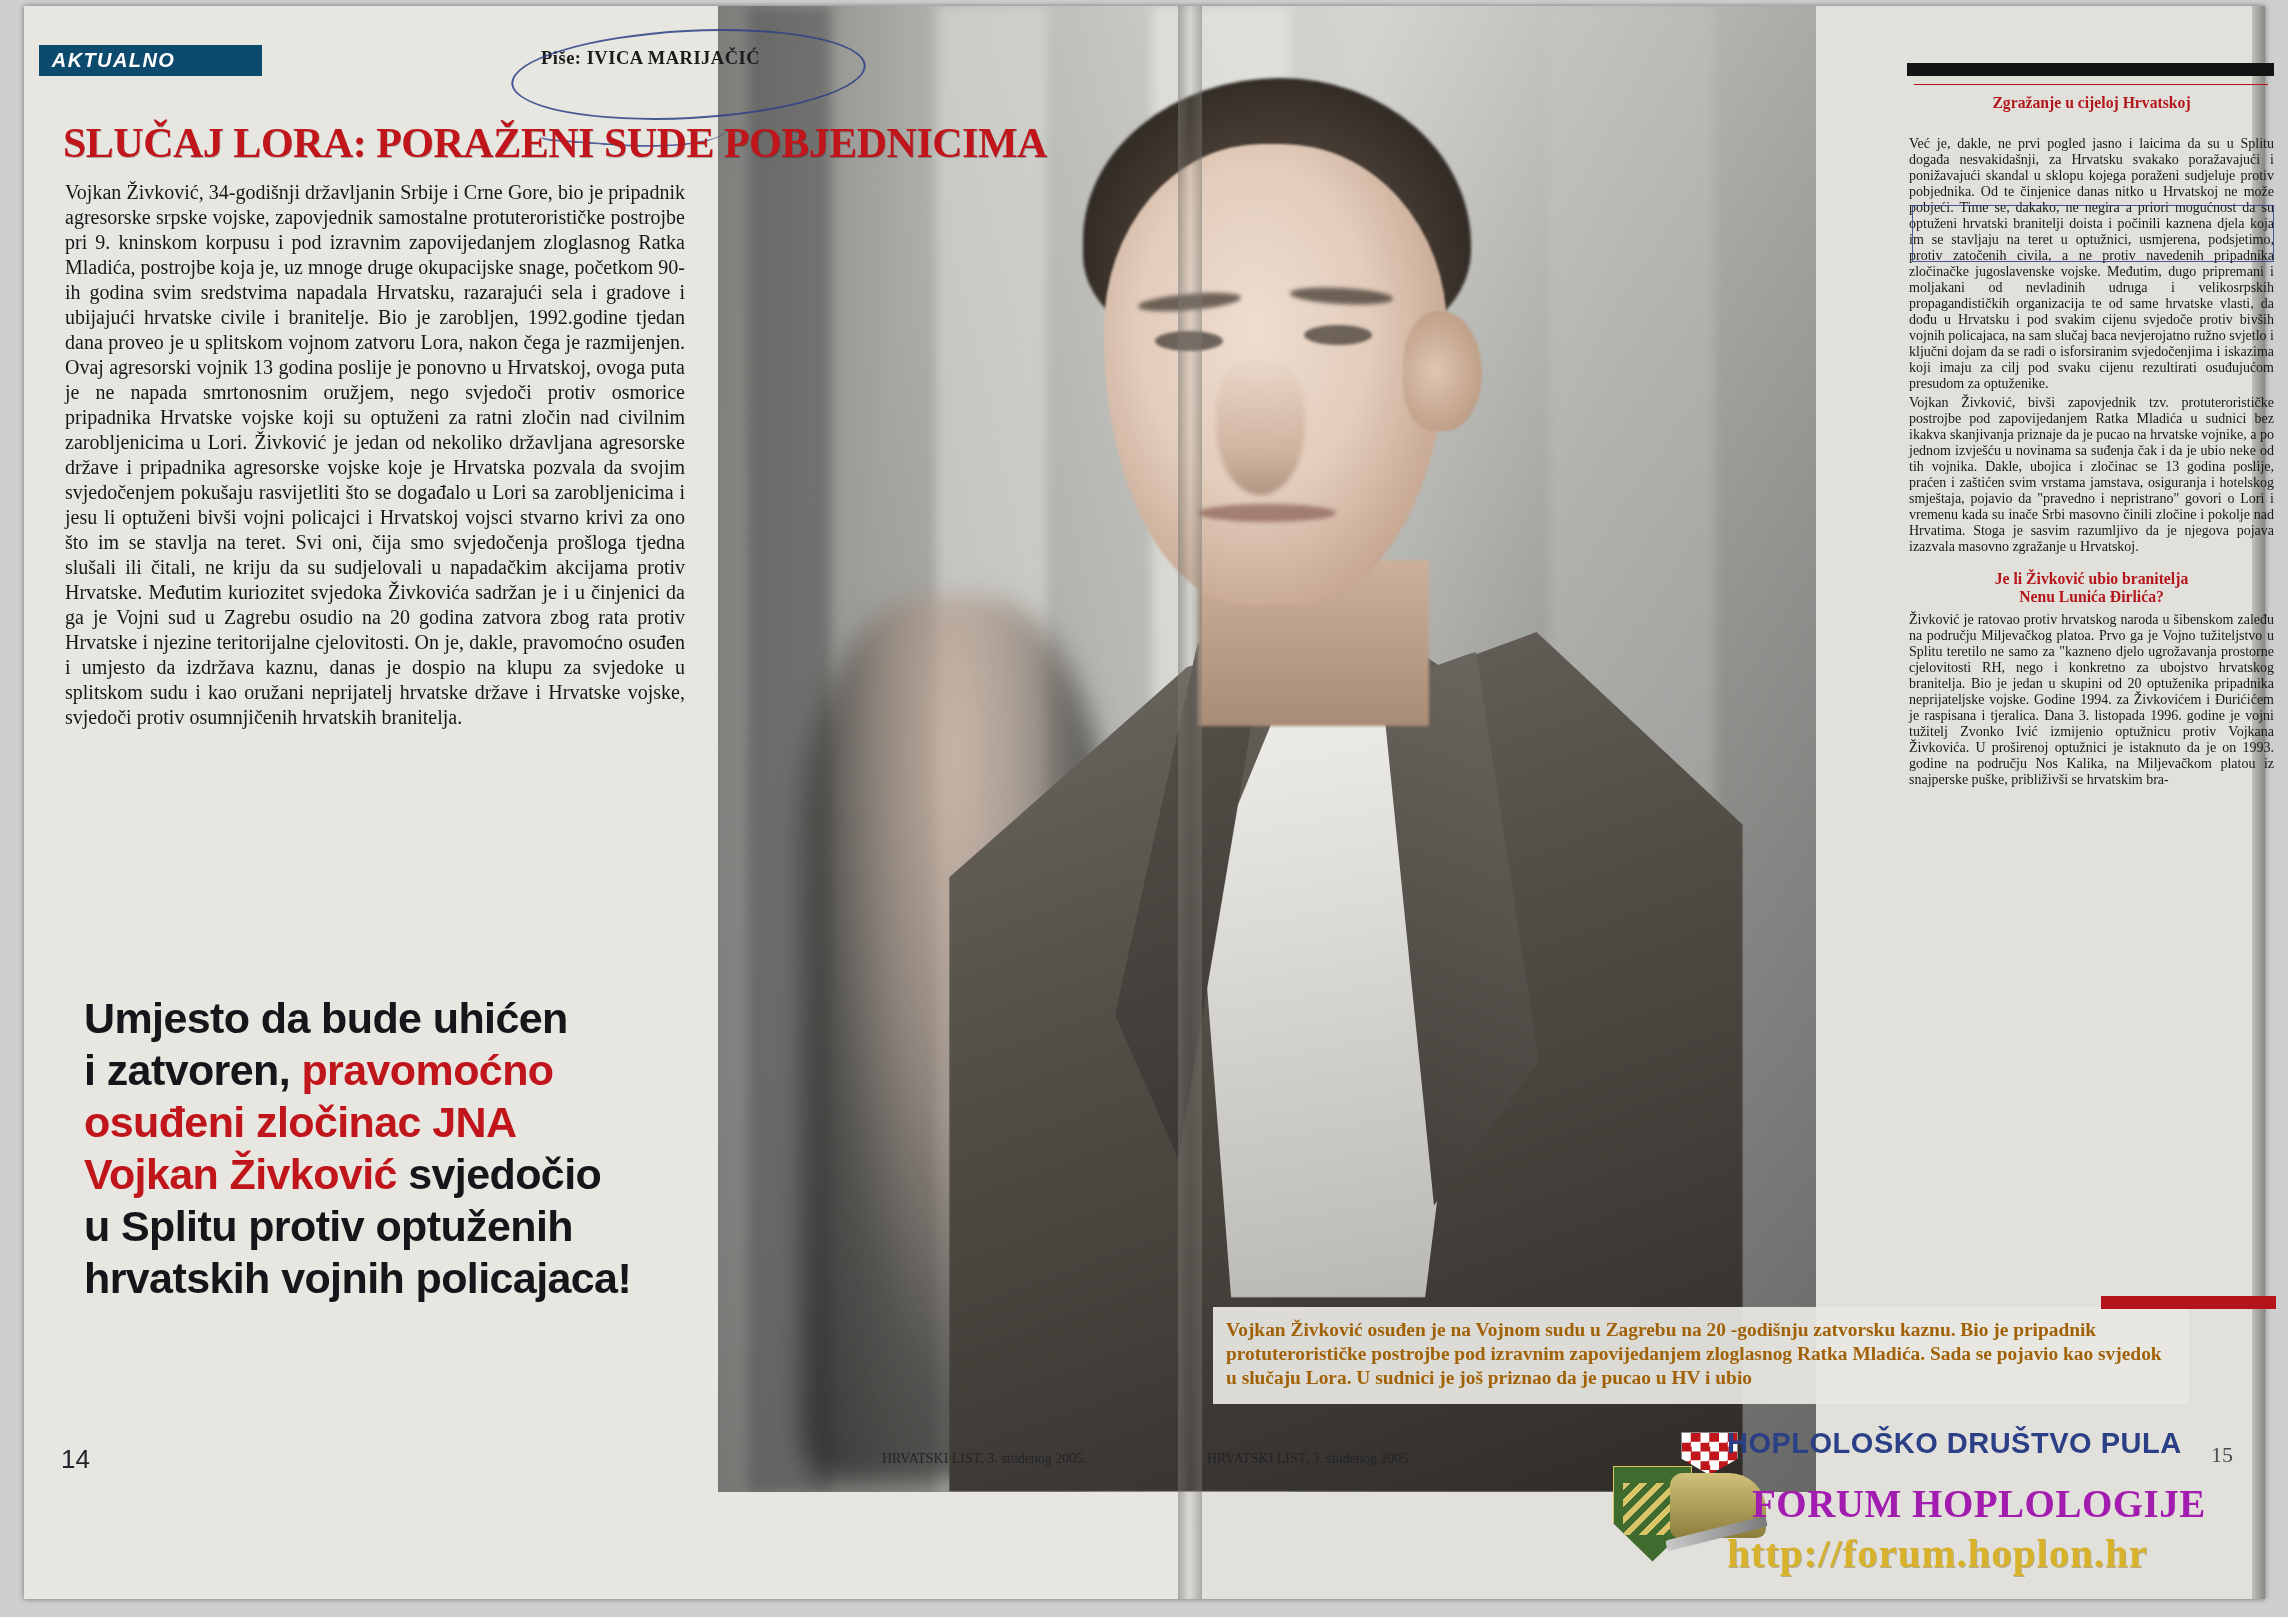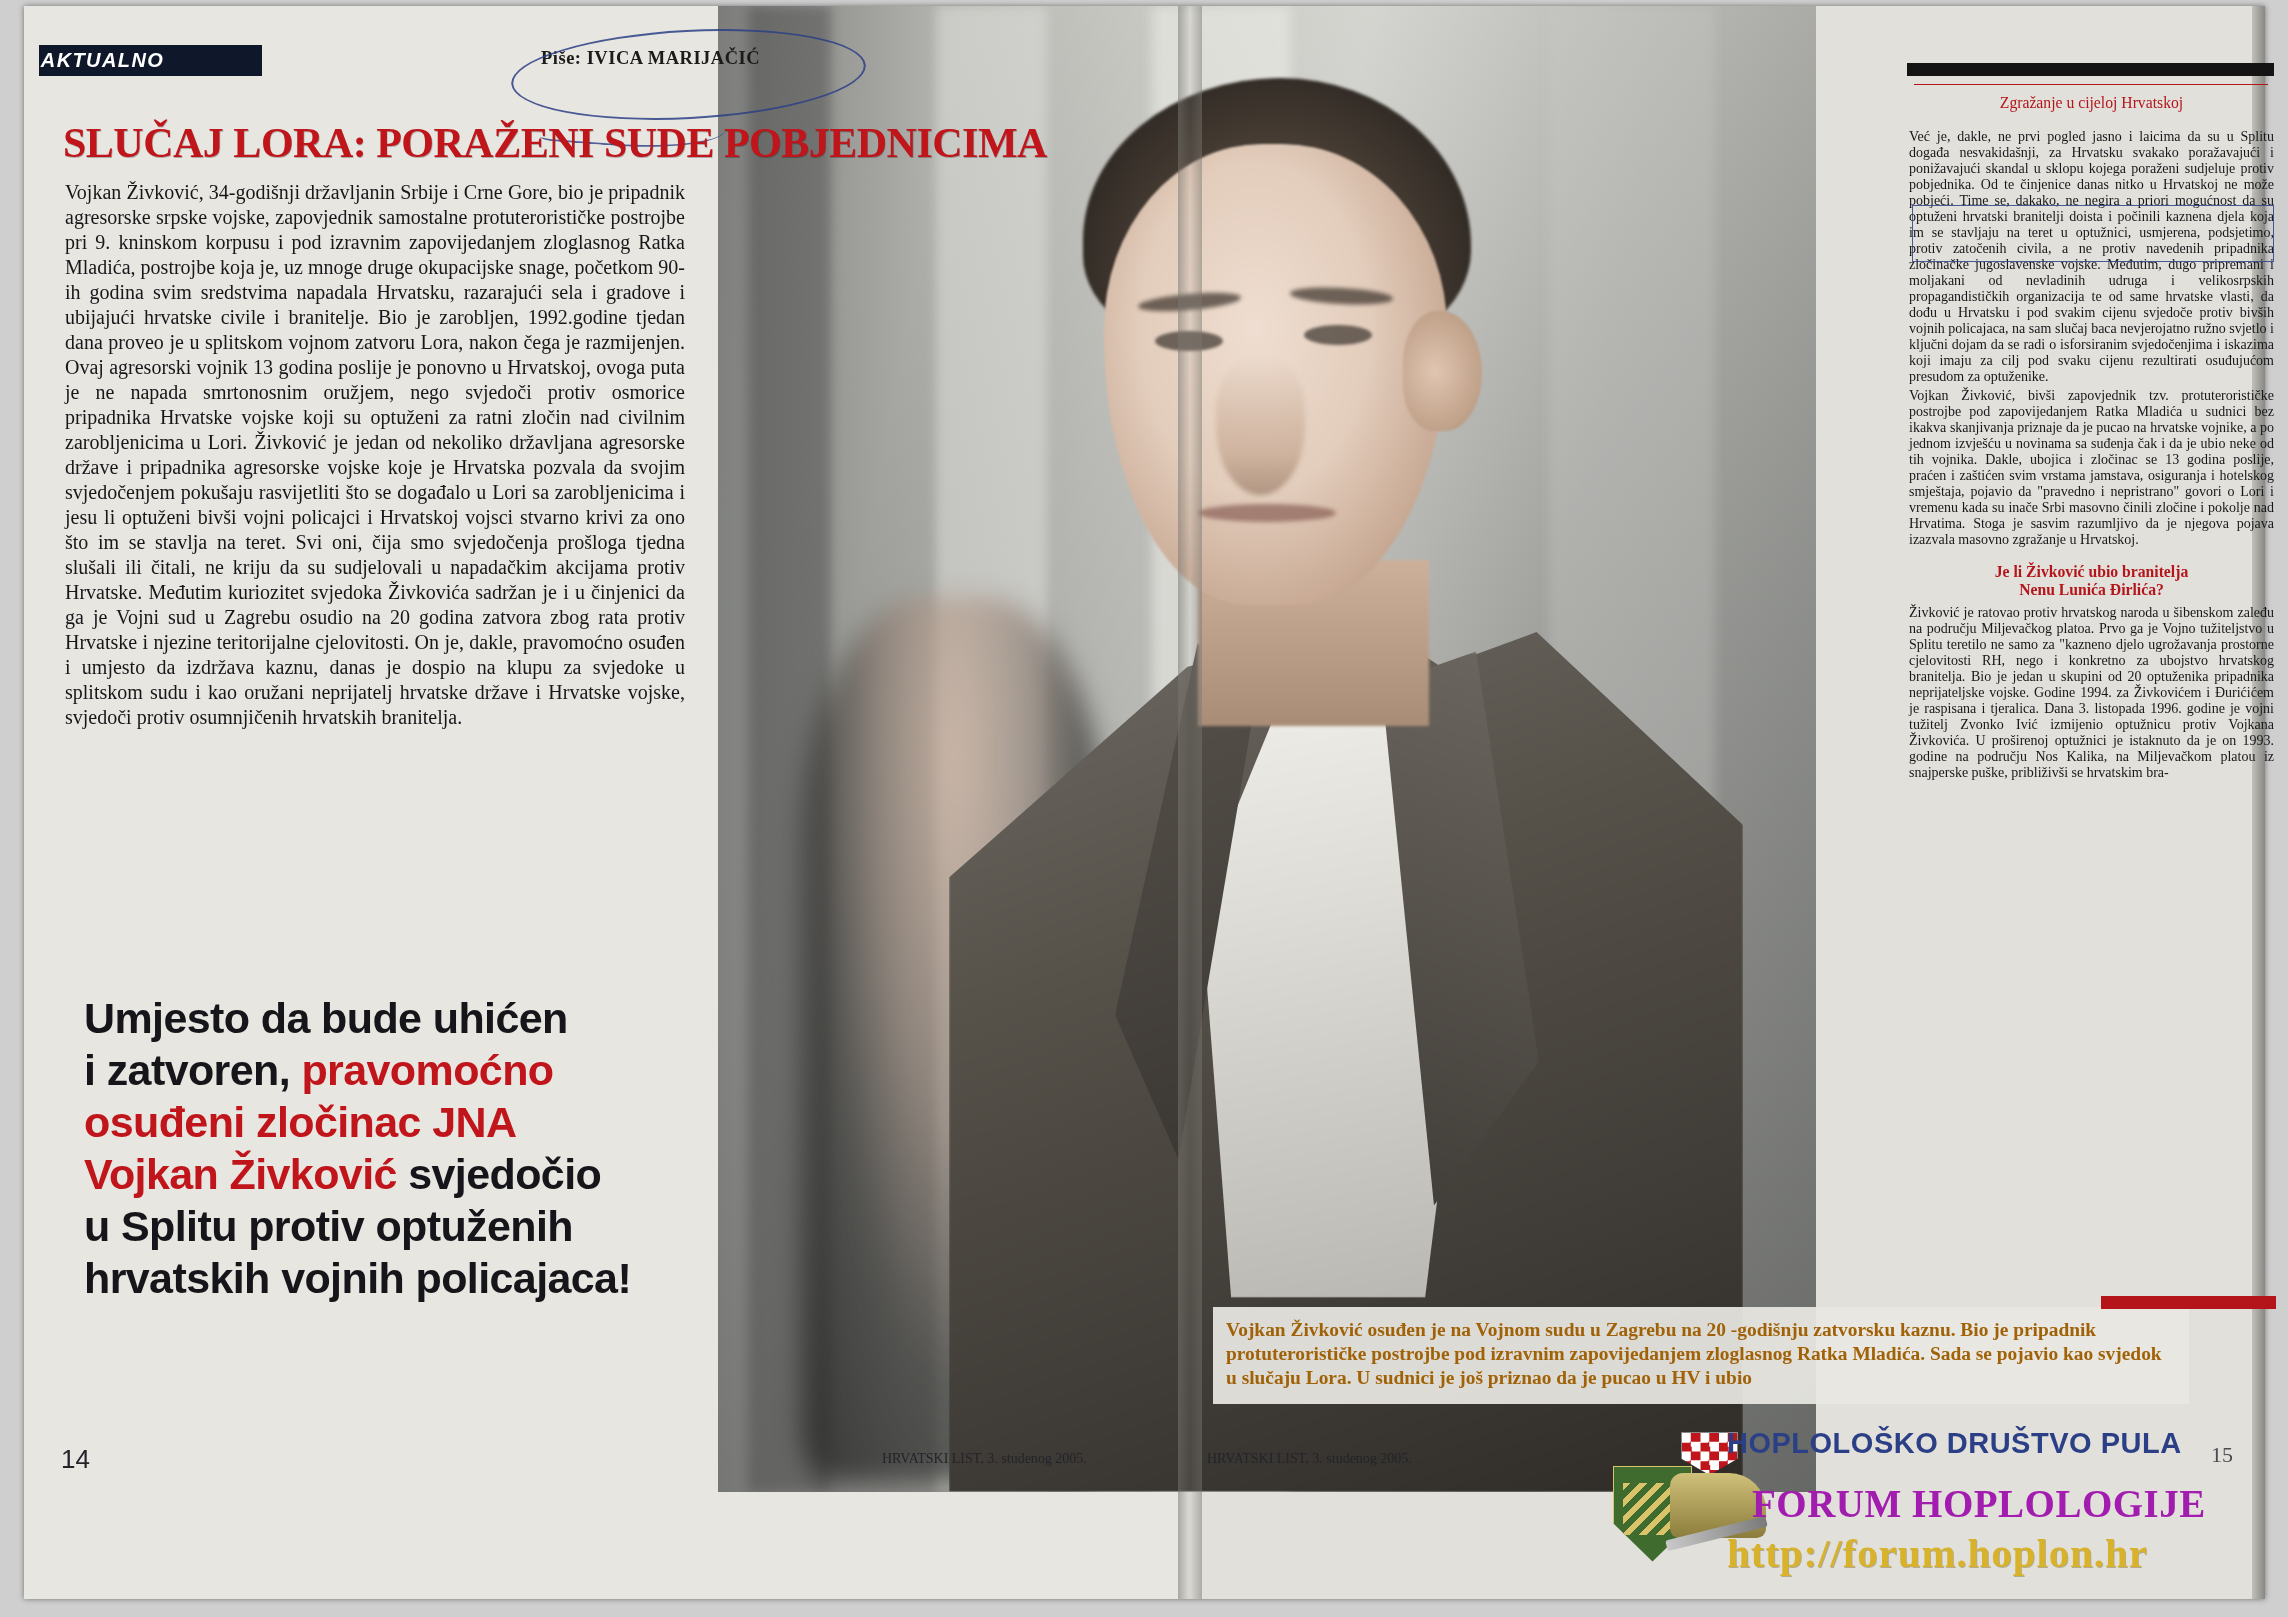--- a/index.html
+++ b/index.html
@@ -161,29 +161,29 @@
     width: 175px; height: 554px;
     background: linear-gradient(200deg, #6b665f, #403c37);
     clip-path: polygon(10% 6%, 64% 0%, 100% 74%, 40% 100%);
     filter: blur(1.5px);
   }
   
   .aktualno {
     position: absolute;
     left: 14.8px; top: 39px;
     width: 223px; height: 31px;
-    background: #0f172a;
+    background: #0c4a6e;
     color: #ffffff;
     font-family: "Liberation Sans", sans-serif;
     font-weight: bold;
     font-style: italic;
     font-size: 20px;
     letter-spacing: 1.4px;
     line-height: 31px;
-    padding-left: 2px;
+    padding-left: 13px;
     box-sizing: border-box;
   }
   .pise {
     position: absolute;
     left: 517px; top: 42px;
     font-family: "Liberation Serif", serif;
     font-size: 18.5px;
     font-weight: bold;
     letter-spacing: 0.5px;
     color: #1b1b1b;
@@ -291,25 +291,25 @@
     left: 1885px; top: 89px;
     width: 365px;
     font-family: "Liberation Serif", serif;
     font-size: 14px;
     line-height: 16px;
     color: #17171a;
     text-align: justify;
     hyphens: auto;
   }
   .side-col h3 {
-    margin: 0 0 18px 0;
+    margin: 0 0 25px 0;
     font-size: 15.7px;
     text-align: center;
     color: #b4151b;
-    font-weight: normal;
+    font-weight: bold;
   }
   .side-col .sub {
     margin: 14.8px 0 5.5px 0;
     font-size: 15.7px;
     text-align: center;
     color: #b4151b;
     font-weight: bold;
     line-height: 18.5px;
   }
   .side-col p { margin: 0 0 3.7px 0; }

